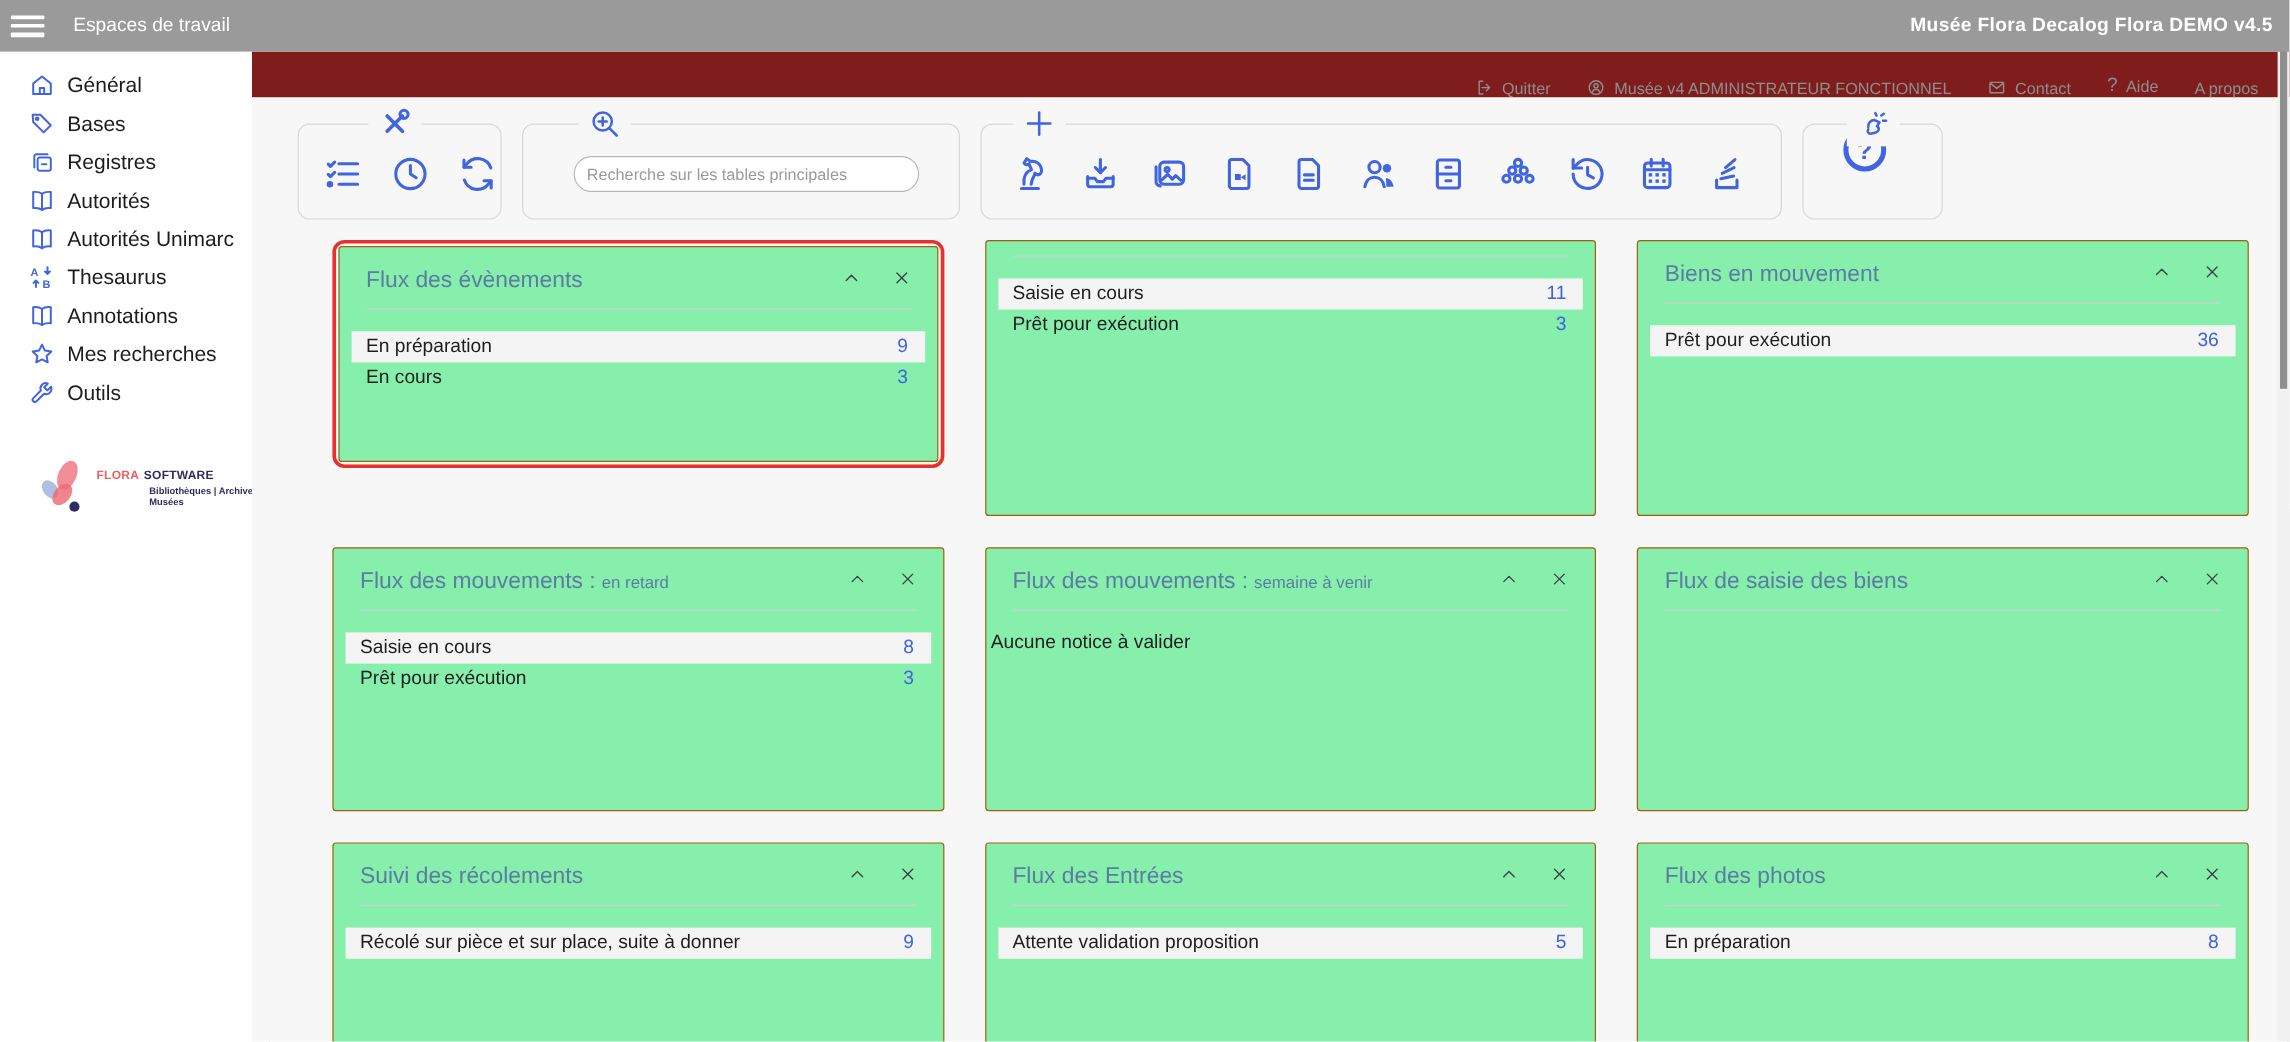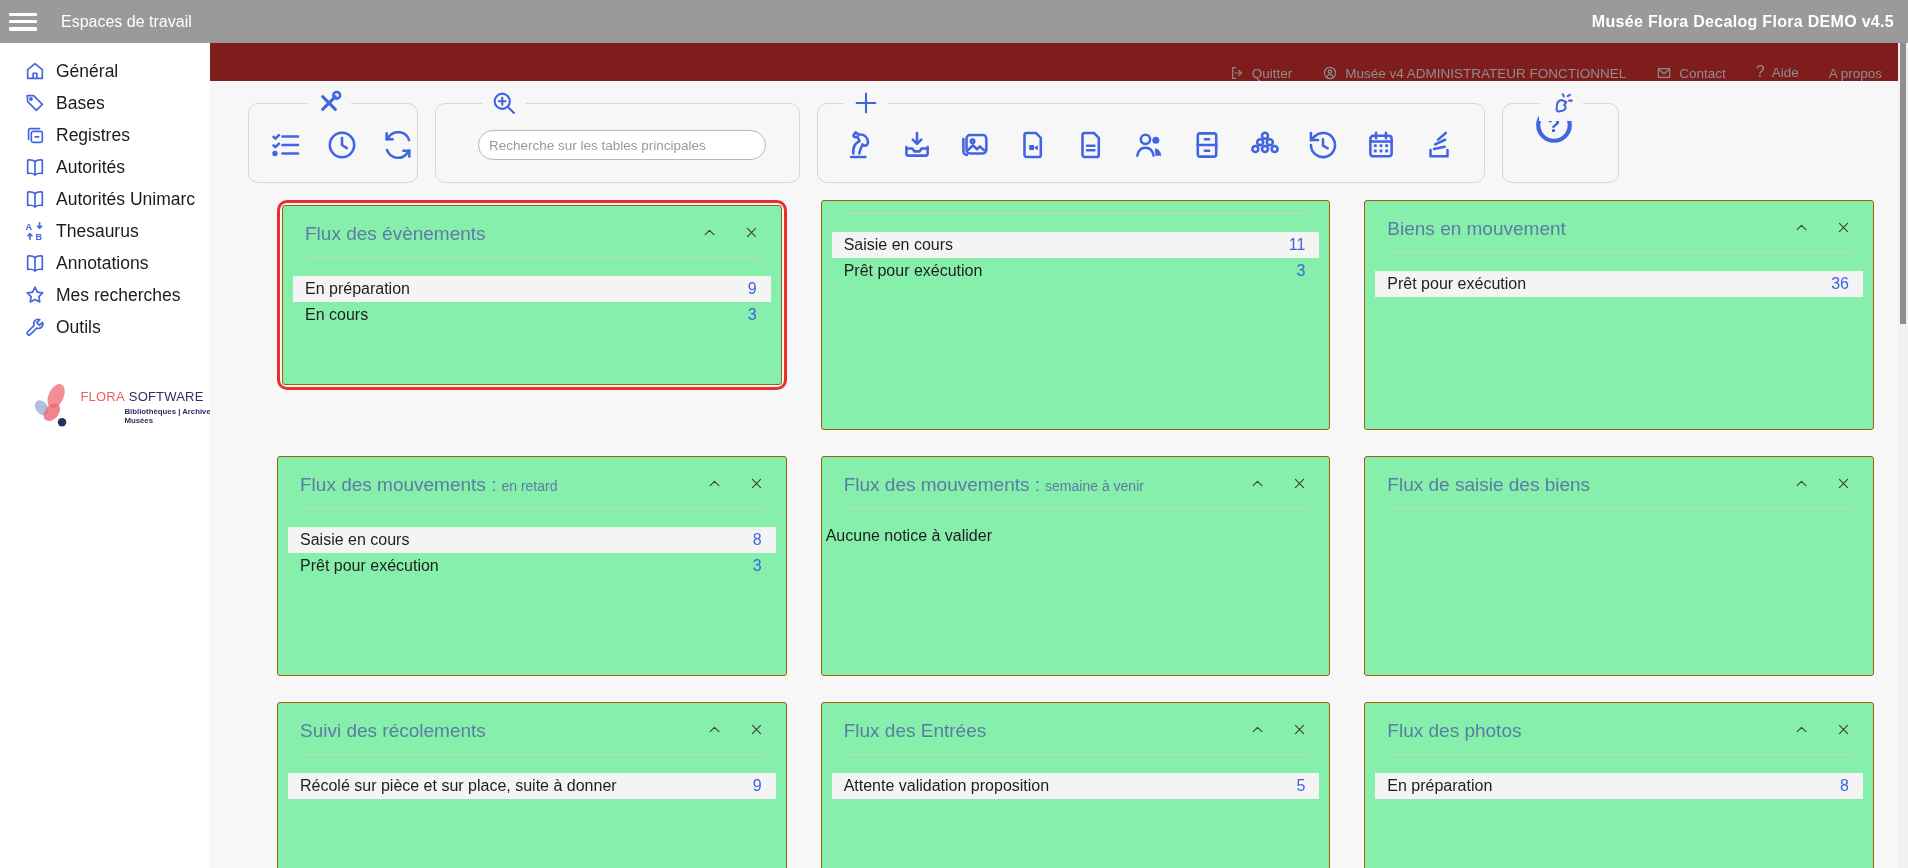--- a/index.html
+++ b/index.html
@@ -14,21 +14,21 @@
   .app-title { margin-left:auto; margin-right:14px; color:#fff; font-size:16px; font-weight:bold; letter-spacing:.3px; }
 
   
   .sidebar { position:absolute; top:43px; left:16px; width:209px; bottom:0; background:#fff; border-right:1px solid #c6c6c6; }
   .nav { padding-top:12px; }
   .nav-item { display:flex; align-items:center; height:32px; padding-left:8px; cursor:pointer; }
   .nav-item .bicon { width:22px; height:22px; color:#4164e1; flex:0 0 22px; }
   .nav-item .nav-label { margin-left:10px; font-size:17.5px; color:#1c1c1c; }
   .logo-block { margin:34px 0 0 8px; display:flex; align-items:center; }
   .logo-text { margin-left:4px; }
-  .brand { font-size:13px; font-weight:normal; letter-spacing:.2px; }
+  .brand { font-size:10px; font-weight:bold; letter-spacing:.2px; }
   .brand .b1 { color:#ee5f5f; }
   .brand .b2 { color:#2e2d62; margin-left:4px; }
   .tagline { font-size:7.8px; font-weight:bold; color:#2e2d62; margin-top:3px;margin-left:44px; }
 
   
   .main { position:absolute; top:43px; left:210px; right:0; bottom:0; background:#f7f7f7; }
   .links-row { height:38px; background:#7f1d1d; display:flex; align-items:flex-end; justify-content:flex-end; gap:30px; padding-right:26px;padding-left:32px; }
   .ulink { display:flex; align-items:center; gap:7px; color:#8e8e8e; font-size:13.5px; cursor:pointer; }
   .ulink svg { width:16px; height:16px; color:#8e8e8e; }
   .qmark { font-size:16px; color:#8e8e8e; }

